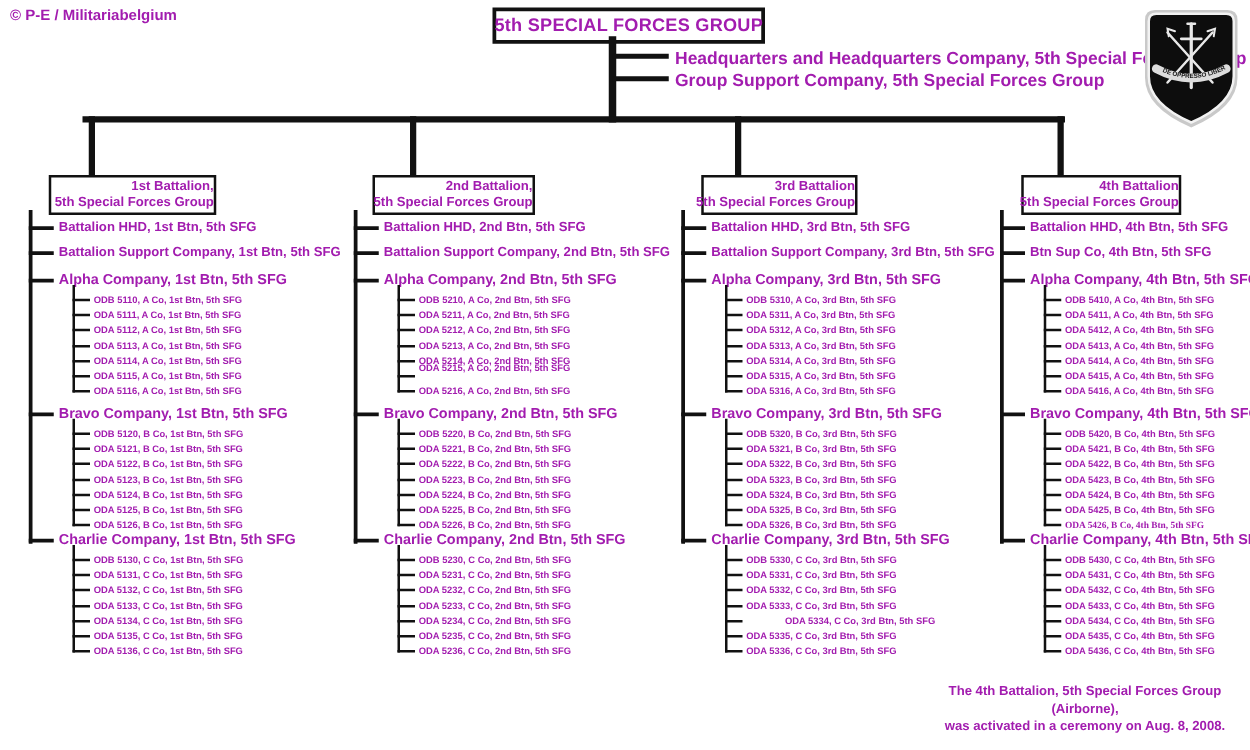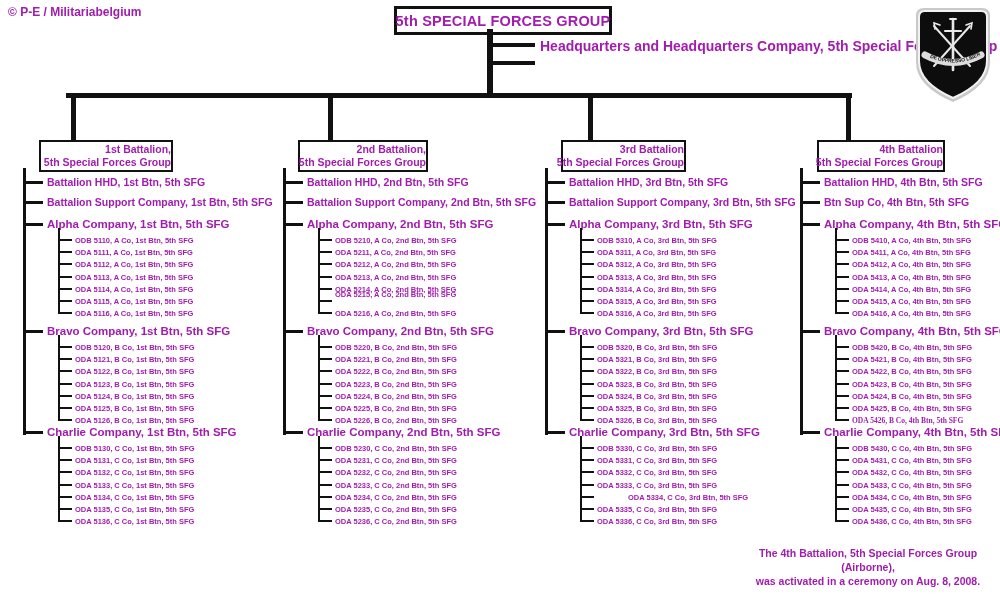--- a/index.html
+++ b/index.html
@@ -30,20 +30,21 @@
 
   <div class="title-box">
     <span>5th SPECIAL FORCES GROUP</span>
   </div>
 
   <div class="line" style="left:487px;top:29px;width:6px;height:69px;"></div>
 
   <div class="line" style="left:490px;top:43px;width:45px;height:4px;"></div>
   <div class="hq-lbl" style="left:540px;top:46px;">Headquarters and Headquarters Company,  5th Special Forces Group</div>
   <div class="line" style="left:490px;top:61px;width:45px;height:4px;"></div>
+  <div class="hq-lbl" style="left:540px;top:64px;">Group Support Company,  5th Special Forces Group</div>
 
   <div class="line" style="left:66px;top:93px;width:786px;height:5px;"></div>
 
   <div id="battalions">
       <div class="line" style="position: absolute; left: 70.5px; top: 93px; width: 5px; height: 47px;"></div>
       <div class="bn-box" style="left: 8px; width: 130px;">
         <div>1st Battalion,</div>
         <div>5th Special Forces Group</div>
       </div>
       <div class="line" style="position: absolute; left: 23px; top: 168px; width: 3px; height: 267px;"></div>

